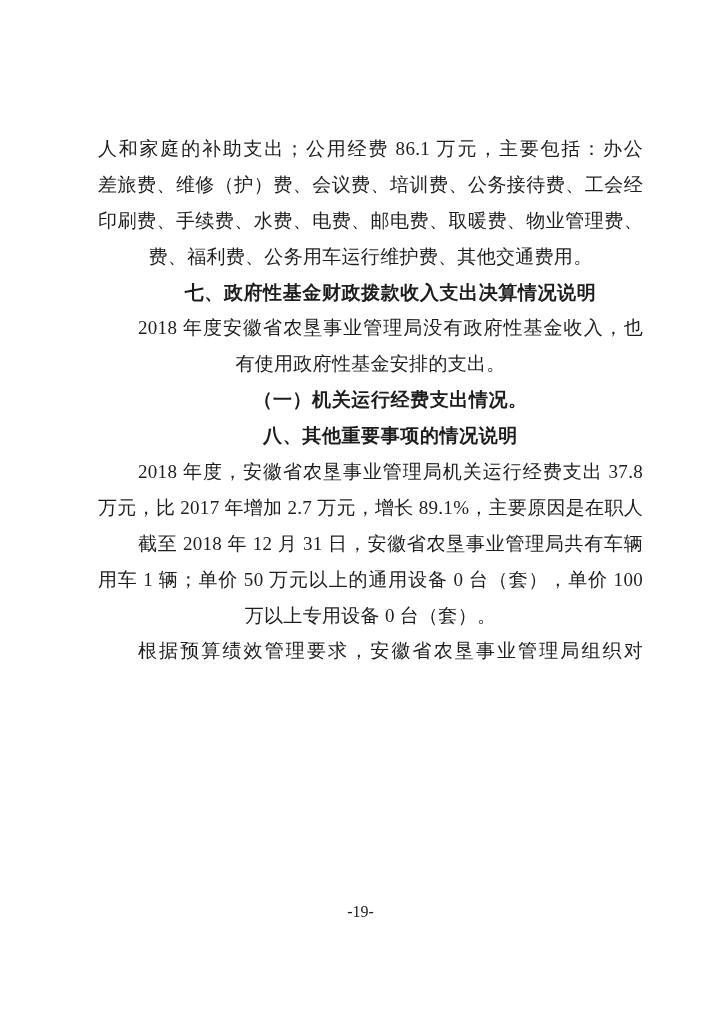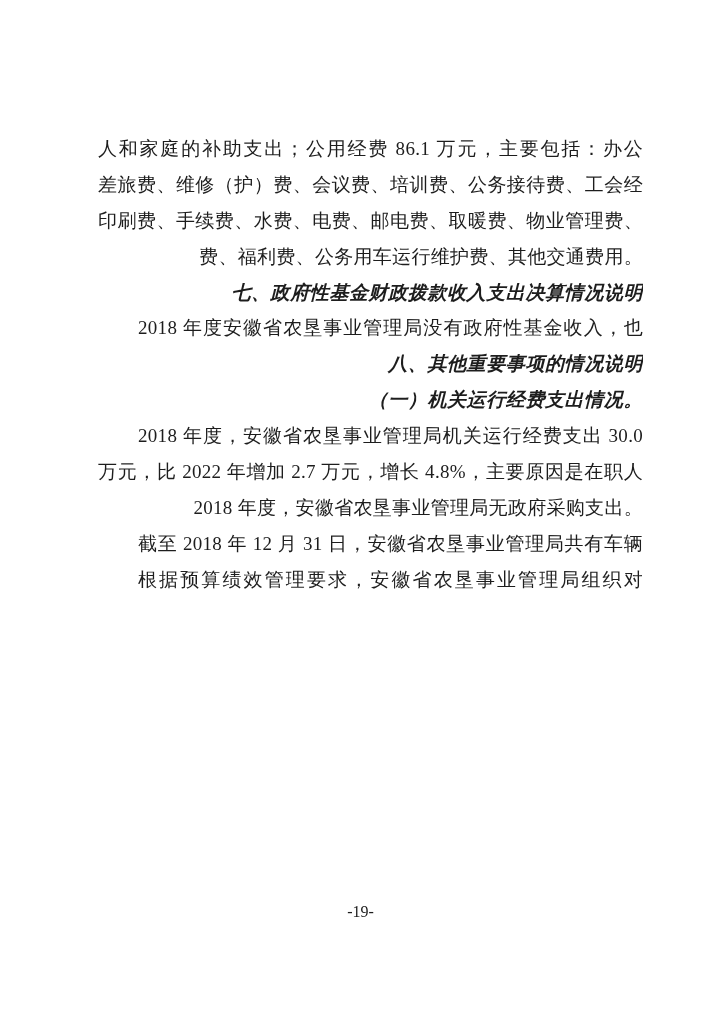--- a/index.html
+++ b/index.html
@@ -23,36 +23,35 @@
     top: 131px;
     width: 545px;
   }
   .line {
     height: 35.9px;
     line-height: 35.9px;
     font-size: 19px;
     letter-spacing: 0.3px;
     white-space: nowrap;
     overflow: hidden;
-    text-align: right;
+    text-align: center;
   }
   .line.fill {
     white-space: normal;
     text-align: justify;
     text-align-last: justify;
   }
   .line.indent {
     padding-left: 40px;
     box-sizing: border-box;
   }
   .line.bold {
     font-weight: bold;
     letter-spacing: 0.6px;
     font-family: "Liberation Sans", "DejaVu Sans", "Liberation Serif", sans-serif;
-    font-style: italic;
   }
   .footer {
     position: absolute;
     left: 0;
     top: 899px;
     width: 721px;
     text-align: center;
     font-size: 16px;
     line-height: 26px;
     color: #1d1d1d;
@@ -63,22 +62,24 @@
 
 <div class="page">
   <div class="content">
 
   <div class="line fill">人和家庭的补助支出；公用经费 86.1 万元，主要包括：办公费、</div>
       <div class="line fill">差旅费、维修（护）费、会议费、培训费、公务接待费、工会经</div>
       <div class="line fill">印刷费、手续费、水费、电费、邮电费、取暖费、物业管理费、</div>
       <div class="line">费、福利费、公务用车运行维护费、其他交通费用。</div>
       <div class="line bold indent">七、政府性基金财政拨款收入支出决算情况说明</div>
       <div class="line indent fill">2018 年度安徽省农垦事业管理局没有政府性基金收入，也没</div>
+      <div class="line">有使用政府性基金安排的支出。</div>
+      <div class="line bold indent">（一）机关运行经费支出情况。</div>
       <div class="line bold indent">八、其他重要事项的情况说明</div>
-      <div class="line bold indent">（一）机关运行经费支出情况。</div>
-      <div class="line indent fill">2018 年度，安徽省农垦事业管理局机关运行经费支出 30.0</div>
-      <div class="line fill">万元，比 2022 年增加 2.7 万元，增长 4.8%，主要原因是在职人</div>
-      <div class="line indent">2018 年度，安徽省农垦事业管理局无政府采购支出。</div>
+      <div class="line indent fill">2018 年度，安徽省农垦事业管理局机关运行经费支出 37.8</div>
+      <div class="line fill">万元，比 2017 年增加 2.7 万元，增长 89.1%，主要原因是在职人</div>
       <div class="line indent fill">截至 2018 年 12 月 31 日，安徽省农垦事业管理局共有车辆 3</div>
+      <div class="line fill">用车 1 辆；单价 50 万元以上的通用设备 0 台（套），单价 100</div>
+      <div class="line">万以上专用设备 0 台（套）。</div>
       <div class="line indent fill">根据预算绩效管理要求，安徽省农垦事业管理局组织对 2018</div>
     </div>
   <div class="footer">-19-</div>
 </div>
 
 </body></html>

